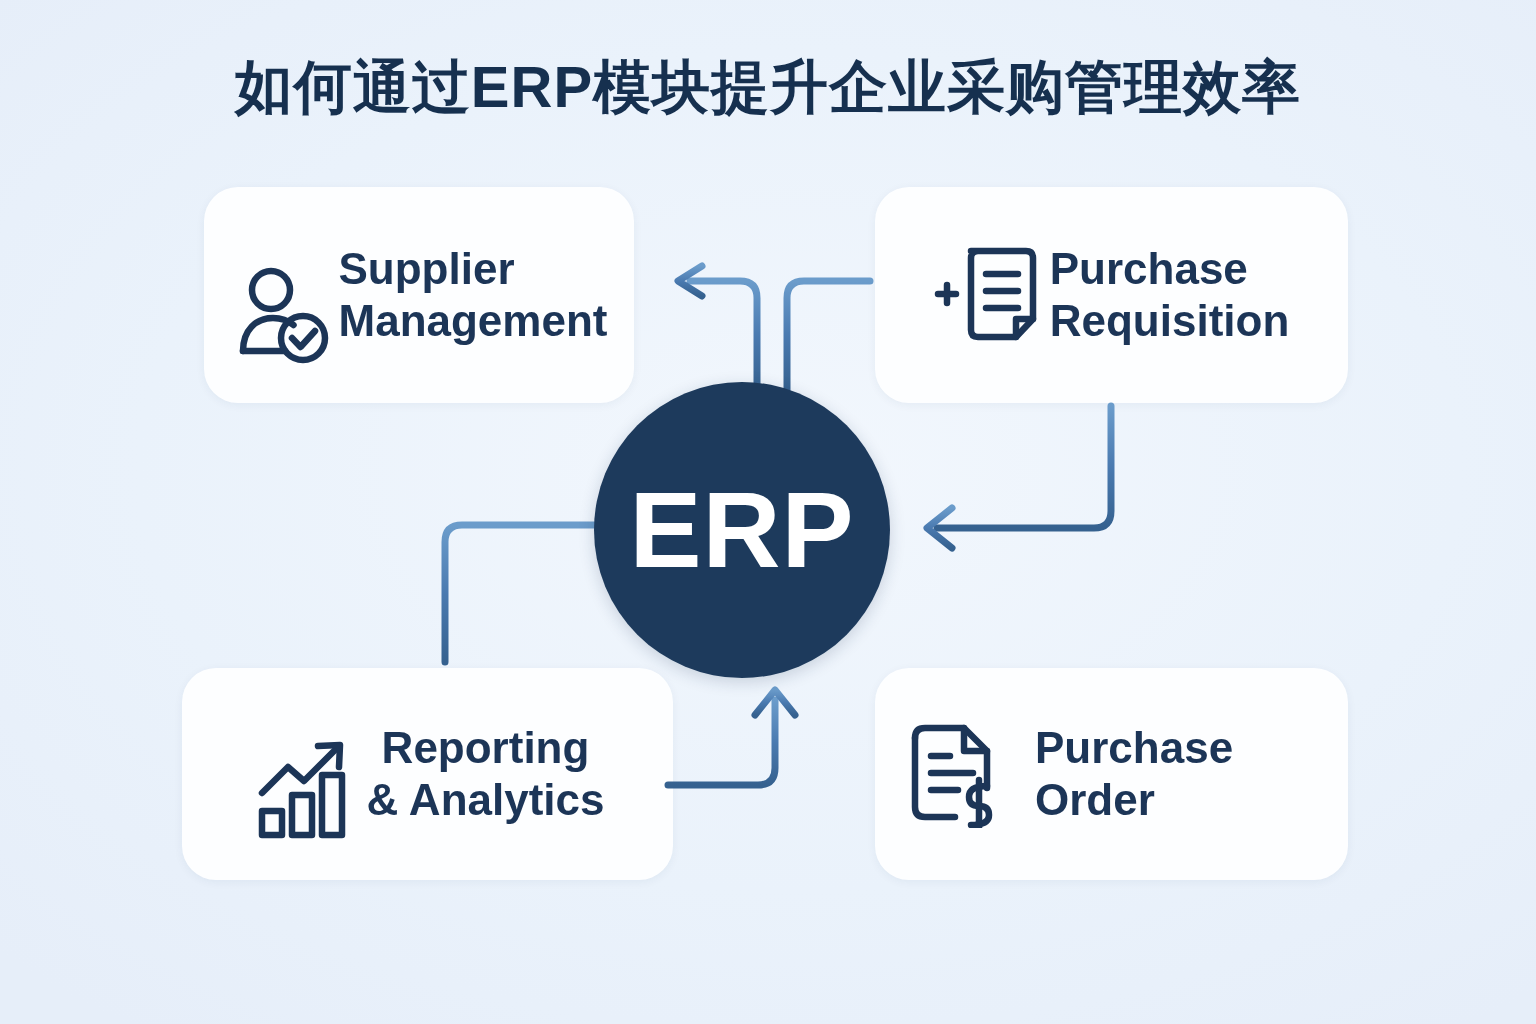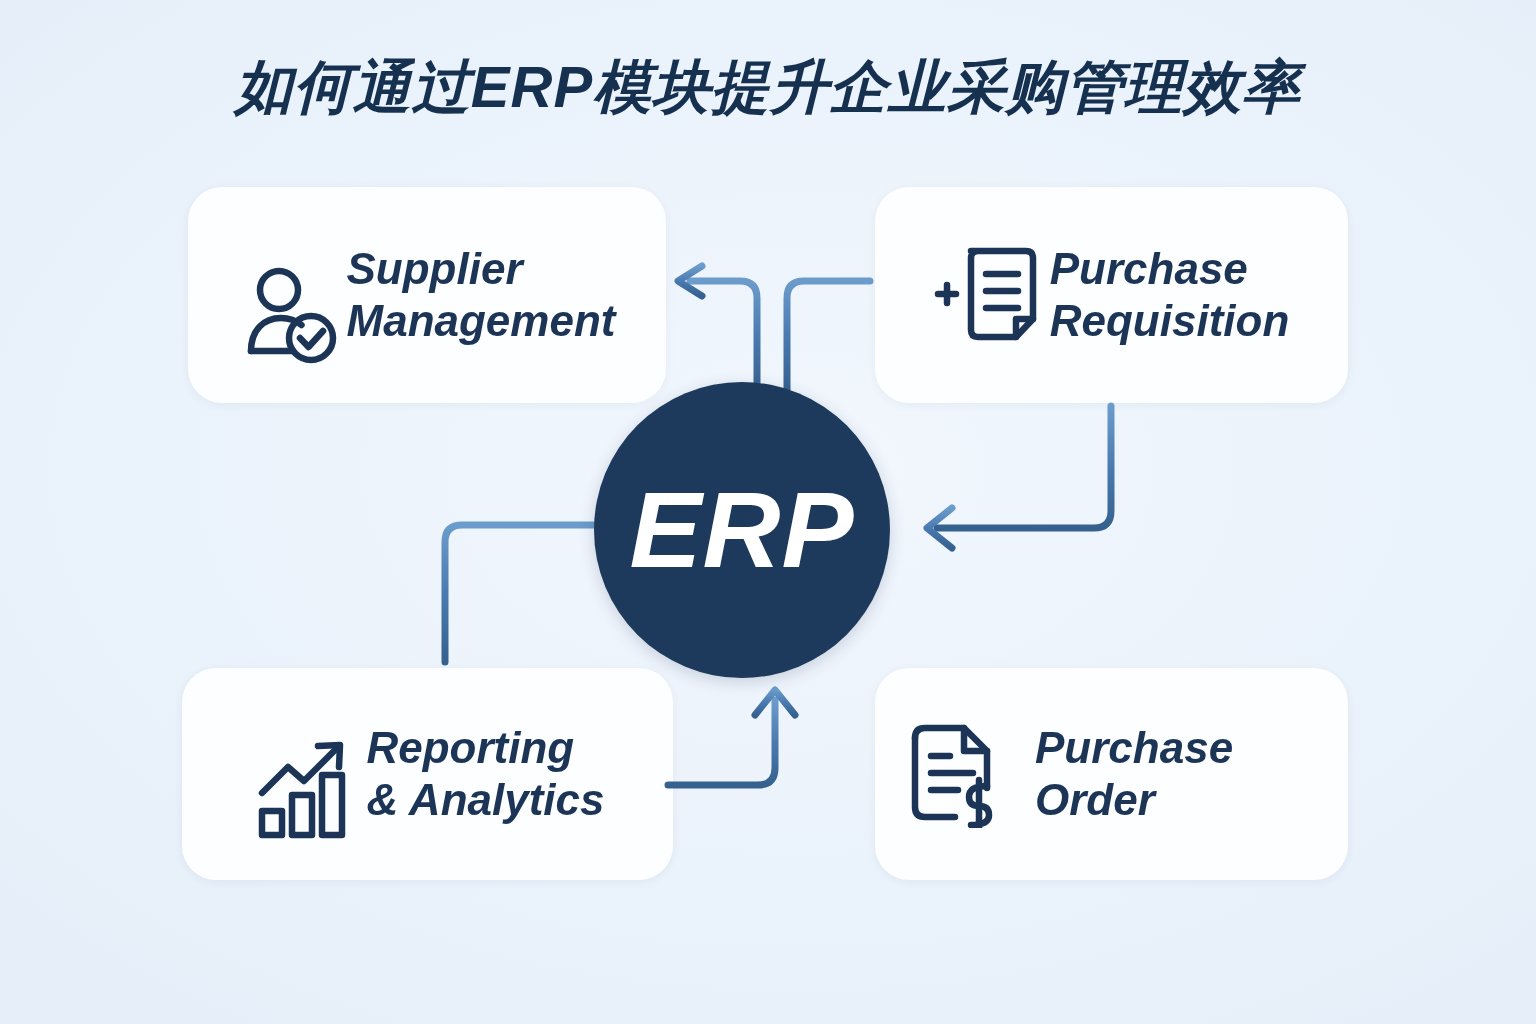--- a/index.html
+++ b/index.html
@@ -5,21 +5,20 @@
   html,body{margin:0;padding:0;}
   body{
     width:1536px;height:1024px;overflow:hidden;
     font-family:"Liberation Sans","DejaVu Sans",sans-serif;
     background:#eaf2fb;
   }
   #stage{
     position:relative;width:1536px;height:1024px;
     background:
       radial-gradient(ellipse 1100px 700px at 52% 46%, #f2f7fd 0%, #eaf2fb 60%, #e6eef9 100%);
-    font-style: italic;
   }
 
   
   #title{
     position:absolute;left:0;top:52px;width:1536px;
     text-align:center;
     font-size:58px;line-height:70px;
     font-weight:bold;
     color:#16304f;
     letter-spacing:1px;
@@ -28,21 +27,21 @@
 
   
   .card{
     position:absolute;
     background:#fdfeff;
     border-radius:34px;
     box-shadow:0 2px 10px rgba(25,55,95,.055);
     display:flex;align-items:center;
     box-sizing:border-box;
   }
-  #card-supplier   { left:188px; top:187px; width:478px; height:216px;align-items:center; }
+  #card-supplier   { left:204px; top:187px; width:430px; height:216px;align-items:center; }
   #card-requisition{ left:875px; top:187px; width:473px; height:216px; }
   #card-reporting  { left:182px; top:668px; width:491px; height:212px; }
   #card-order      { left:875px; top:668px; width:473px; height:212px; }
 
   .card-inner{
     display:flex;align-items:center;justify-content:center;
     width:100%;height:100%;
     padding:0 14px;box-sizing:border-box;
   }
   .card-icon{flex:0 0 auto;display:block;}
@@ -55,21 +54,21 @@
   }
 
   
   #card-supplier .card-inner{padding-left:16px;}
   #card-supplier .card-icon{margin-right:-2px;margin-top:42px;}
   #card-supplier .card-label{margin-left:4px;}
 
   #card-requisition .card-inner{padding-left:10px;}
   #card-requisition .card-icon{margin-right:8px;margin-top:2px;}
 
-  #card-reporting .card-inner{padding-left:20px;}
+  #card-reporting .card-inner{padding-left:20px;text-align:center;}
   #card-reporting .card-icon{margin-right:10px;margin-top:34px;}
 
   #card-order .card-inner{padding-left:26px;justify-content:flex-start;}
   #card-order .card-icon{margin-right:30px;margin-top:2px;}
 
   
   #erp-node{
     position:absolute;
     left:594px;top:382px;width:296px;height:296px;
     border-radius:50%;

